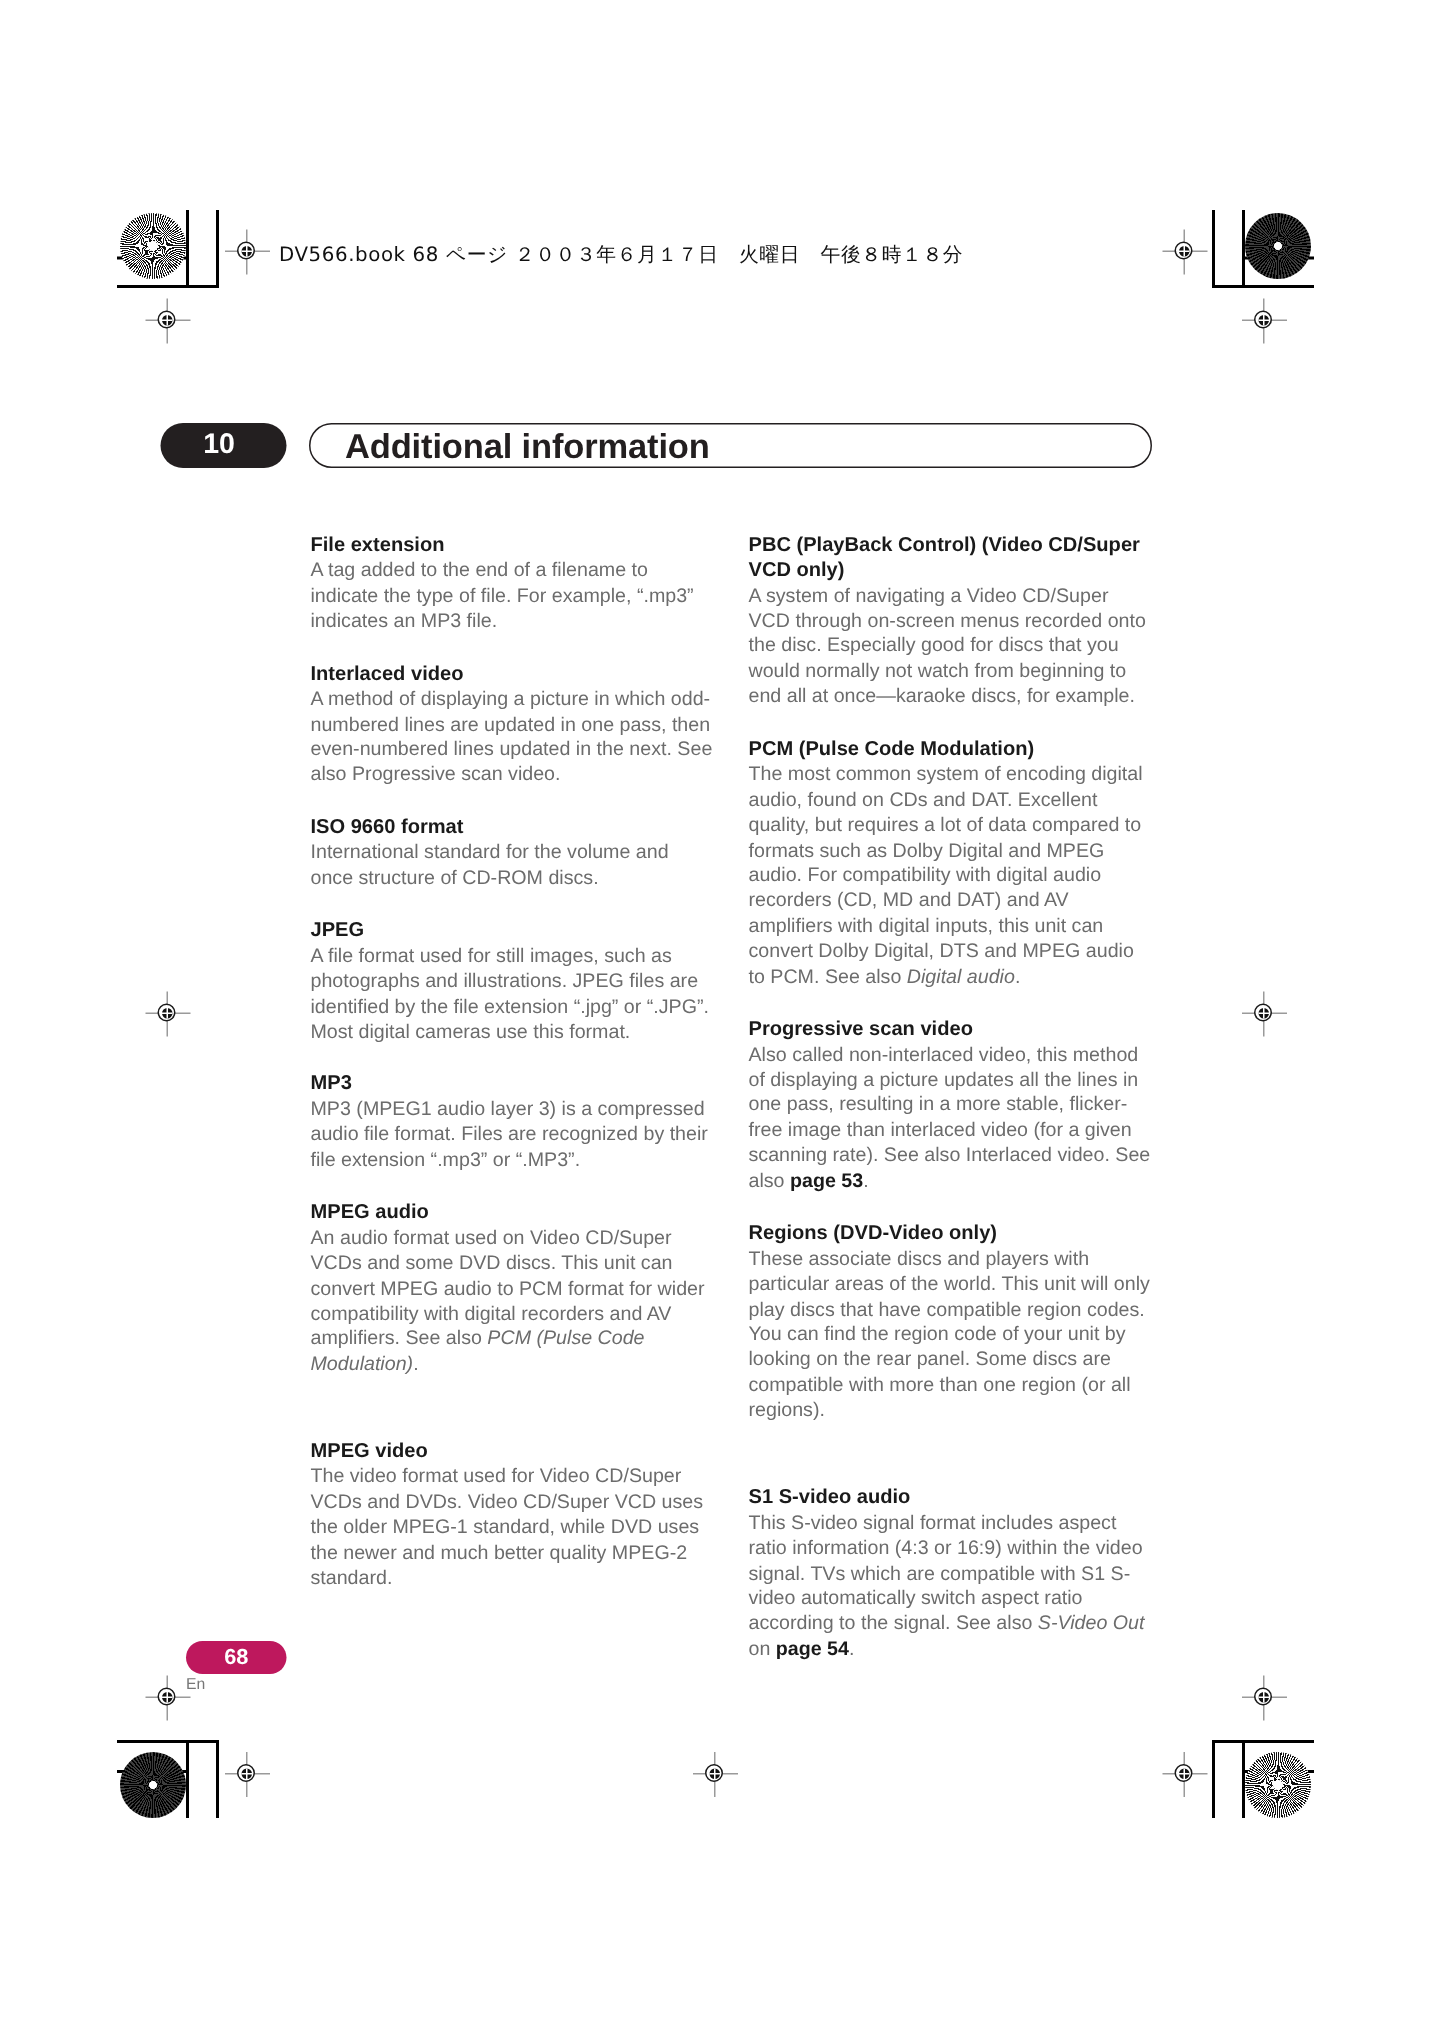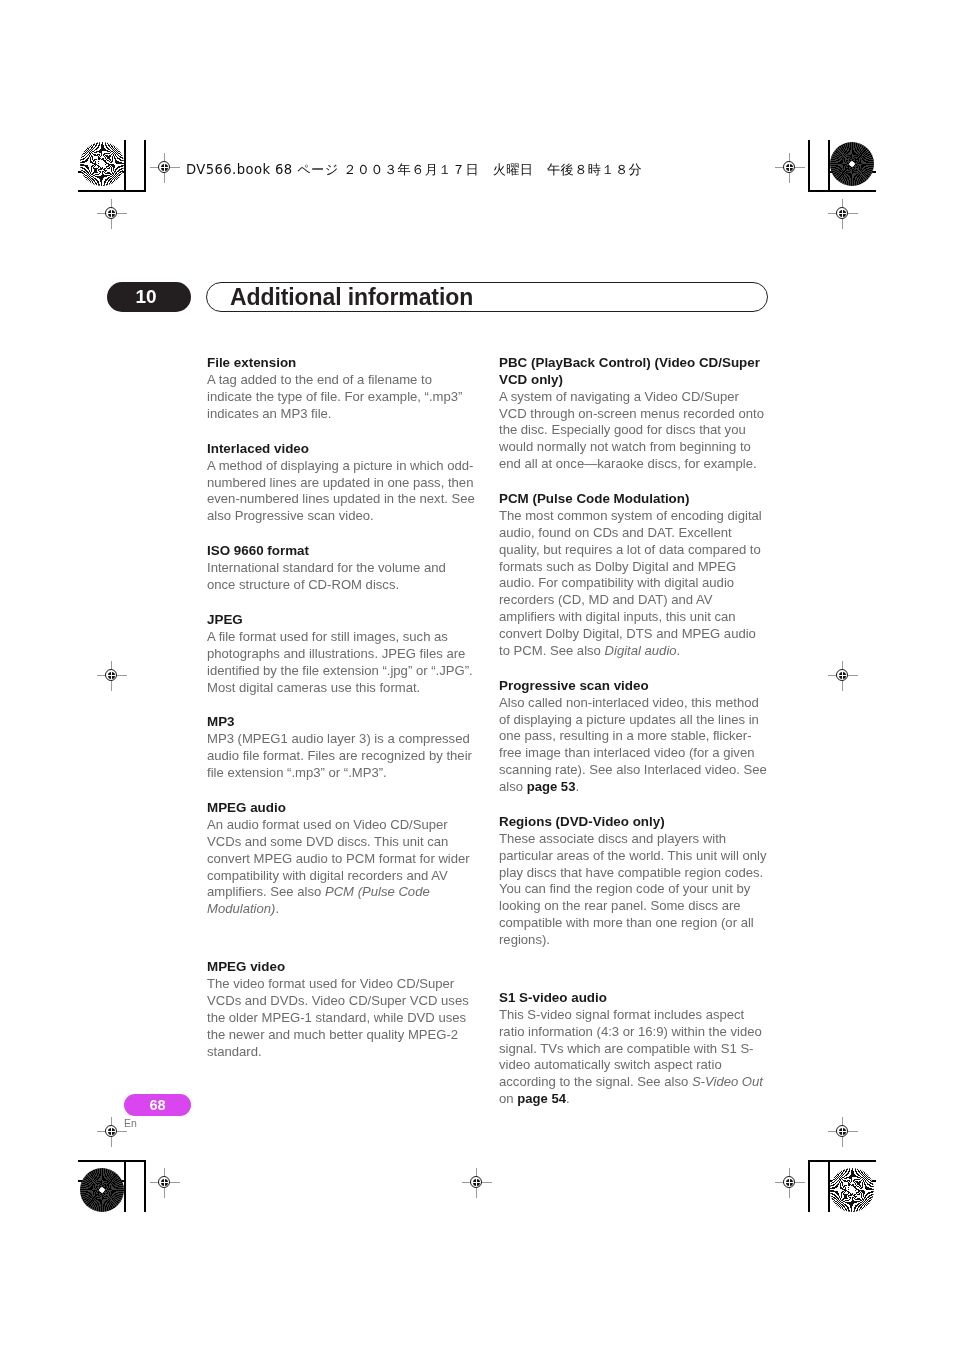--- a/index.html
+++ b/index.html
@@ -161,21 +161,21 @@
   .def i { font-style: italic; }
   .def b { font-weight: bold; color: #1a1a1a; }
 
   
   .page-pill {
     position: absolute;
     left: 124px;
     top: 1094px;
     width: 67px;
     height: 22px;
-    background: #d946ef;
+    background: #be185d;
     border-radius: 11px;
     color: #ffffff;
     font-size: 14.5px;
     font-weight: bold;
     display: flex;
     align-items: center;
     justify-content: center;
   }
   .page-lang {
     position: absolute;

